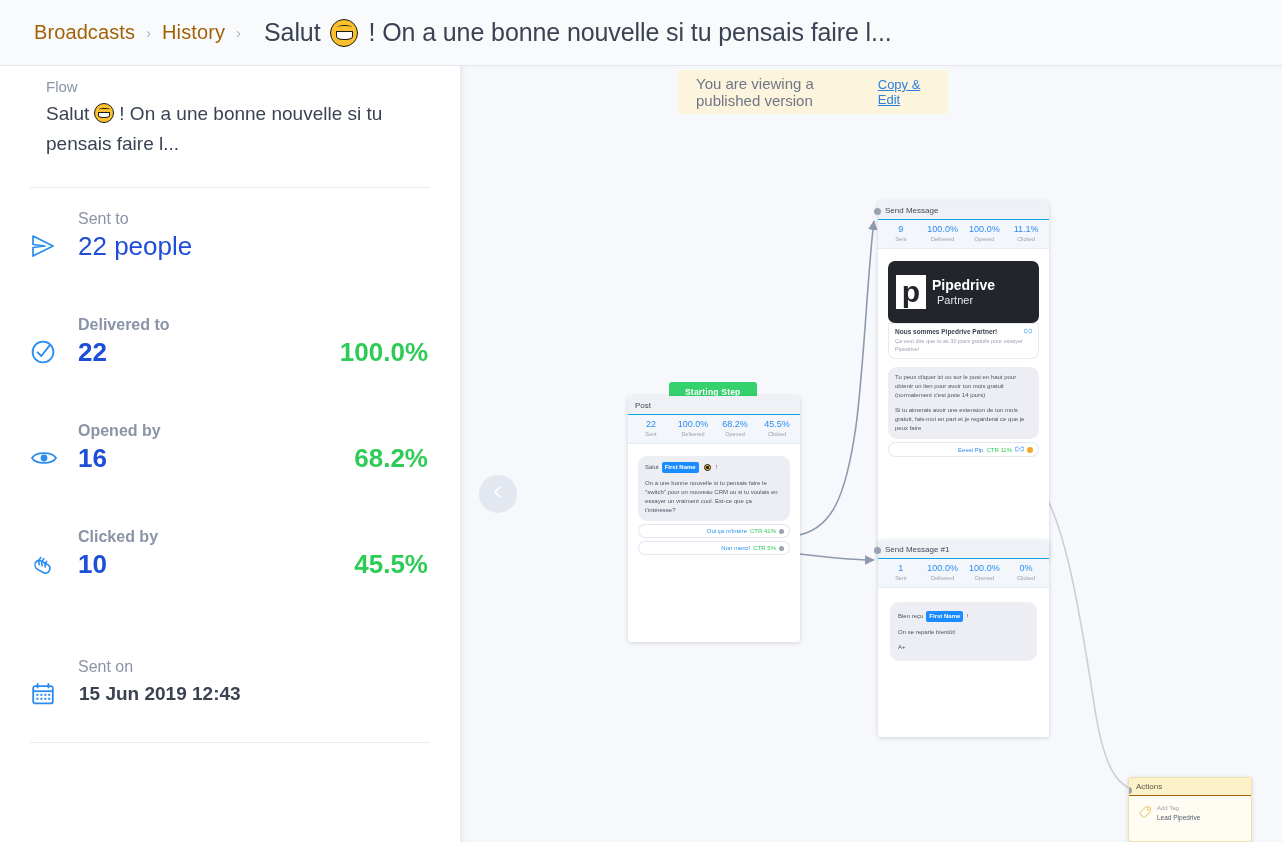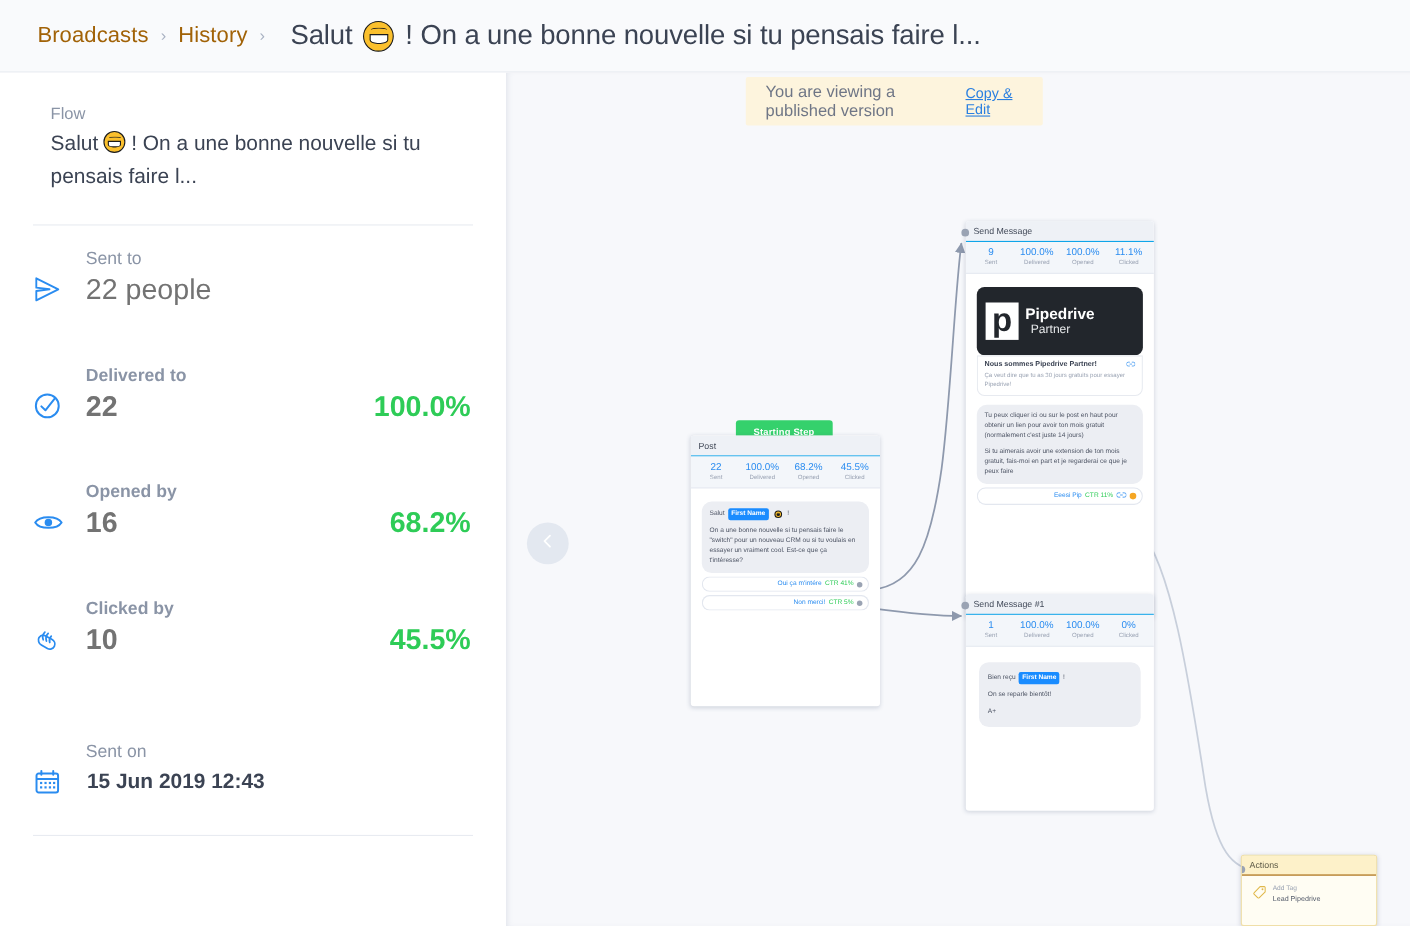--- a/index.html
+++ b/index.html
@@ -66,21 +66,21 @@
 
   
   #sidebar {
     position: absolute; left: 0; top: 66px;
     width: 460px; height: 776px;
     background: #ffffff;
     padding: 0 30px;
     z-index: 3;
   }
   .flow-label {
-    font-size: 15px; color: #8a94a6; margin-top: 29px; margin-left: 16px;
+    font-size: 15px; color: #8a94a6; margin-top: 12px; margin-left: 16px;
   }
   .flow-name {
     font-size: 19px; color: #3b4353; line-height: 30px;
     margin-top: 4px; margin-left: 16px; width: 380px;
   }
   .divider {
     height: 1px; background: #e8ebf1; margin-top: 28px;
   }
   .stat {
     margin-top: 22px;
@@ -93,21 +93,21 @@
   }
   .stat-row {
     display: flex; align-items: center; margin-top: 2px;
   }
   .stat-ico {
     width: 40px; height: 32px;
     display: flex; align-items: center; justify-content: flex-start;
     flex: none;
   }
   .stat-val {
-    font-size: 26px; color: #737373; margin-left: 8px;
+    font-size: 26px; color: #1d4ed8; margin-left: 8px;
   }
   .stat-val.dark { color: #3b4353; font-size: 19px; font-weight: bold; margin-left: 9px; }
   .stat-pct {
     margin-left: auto; font-size: 26px; color: #2ecc57; padding-right: 2px;
   }
   svg.ic { display: block; }
 
   
   #canvas {
     position: absolute; left: 460px; top: 66px;

